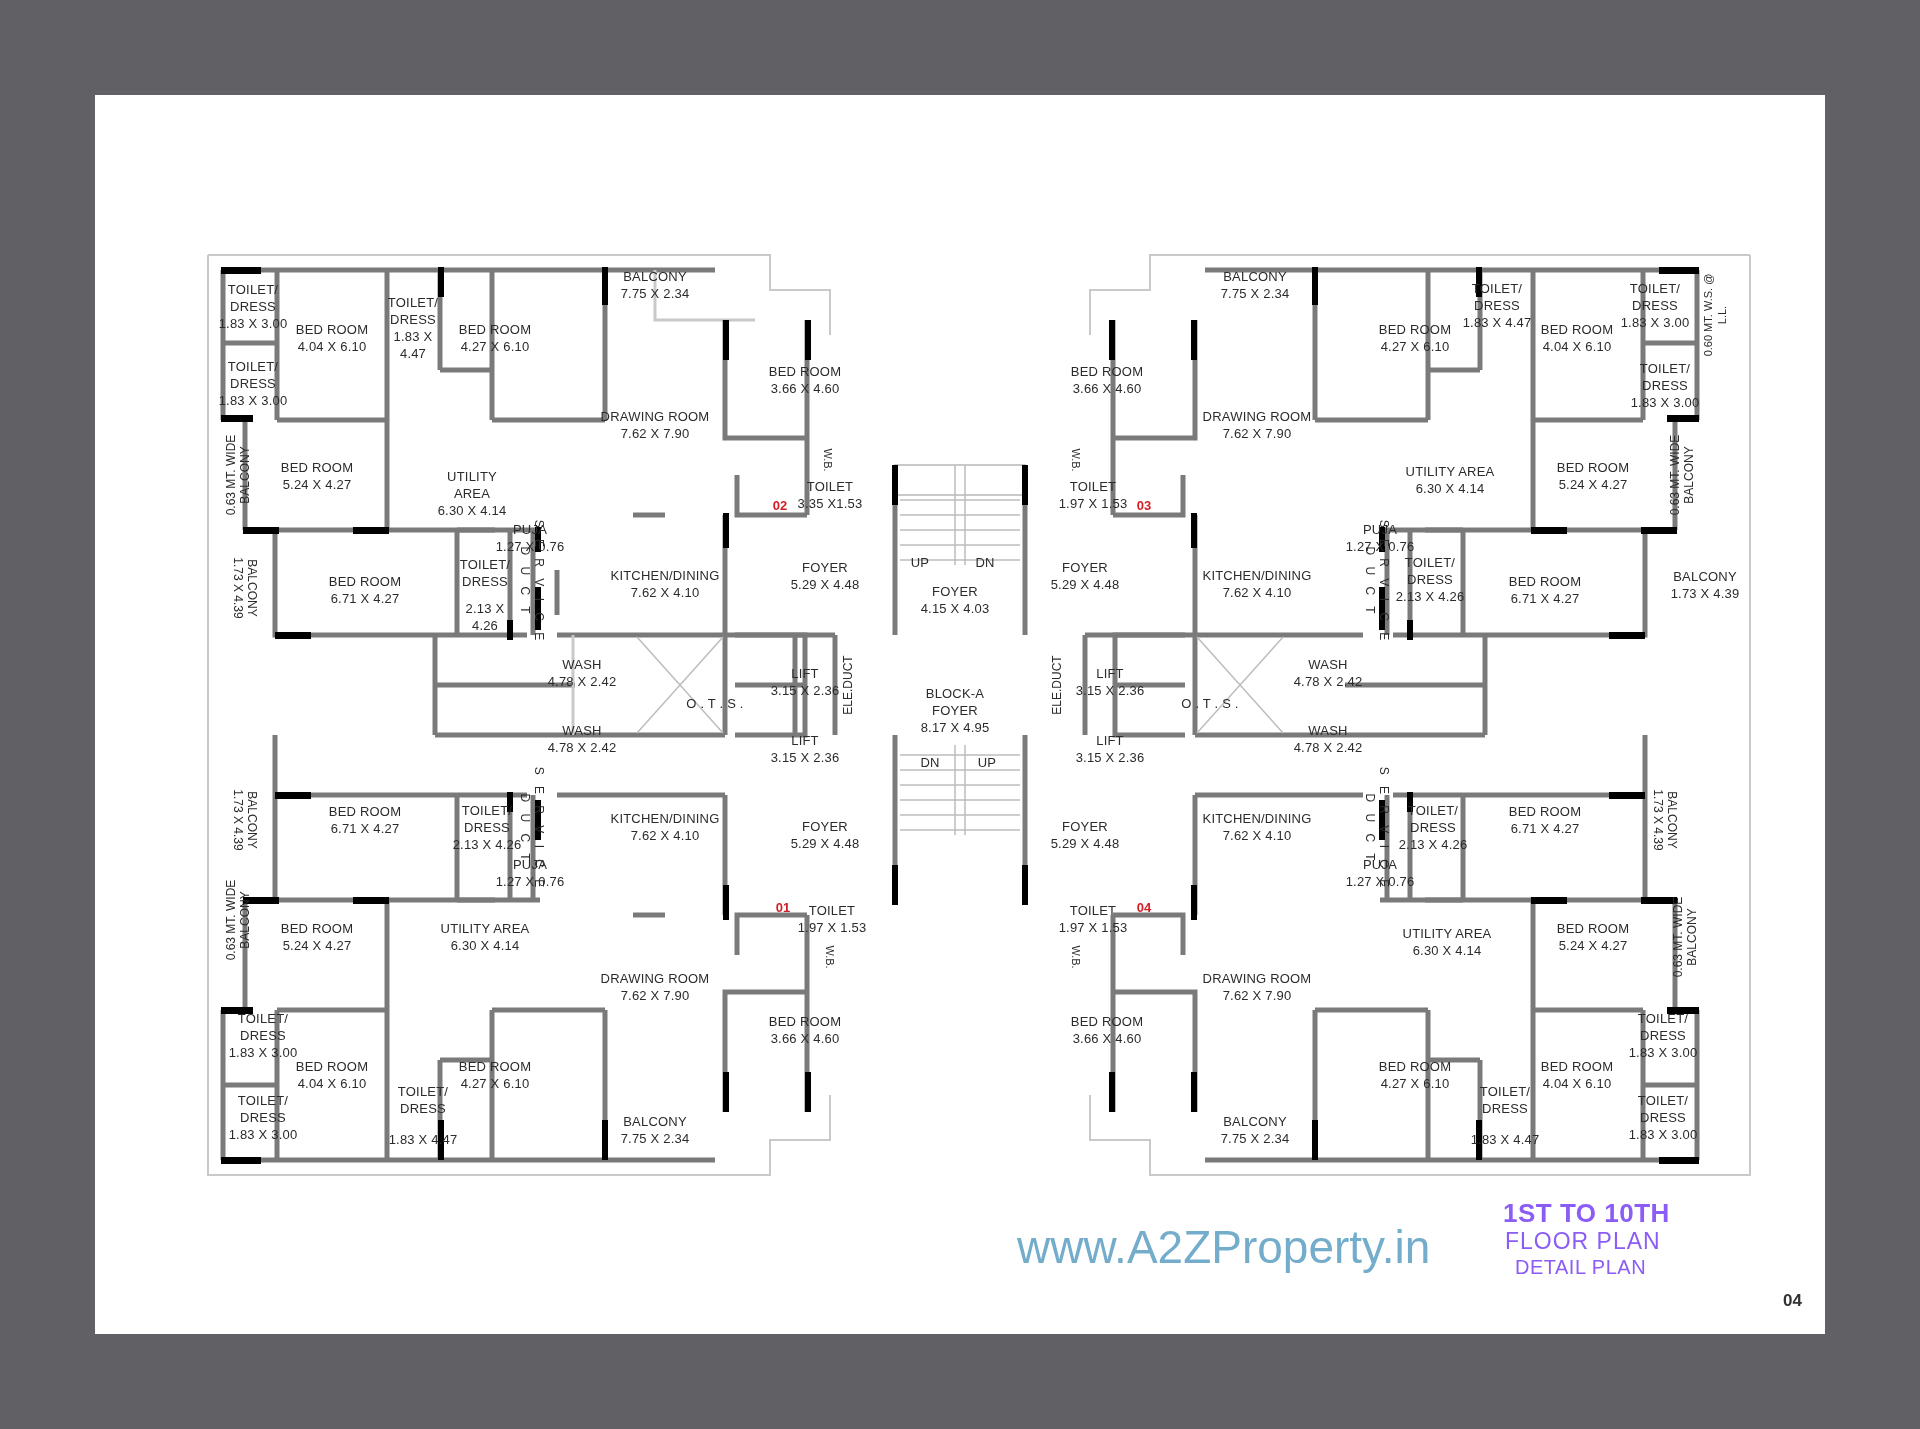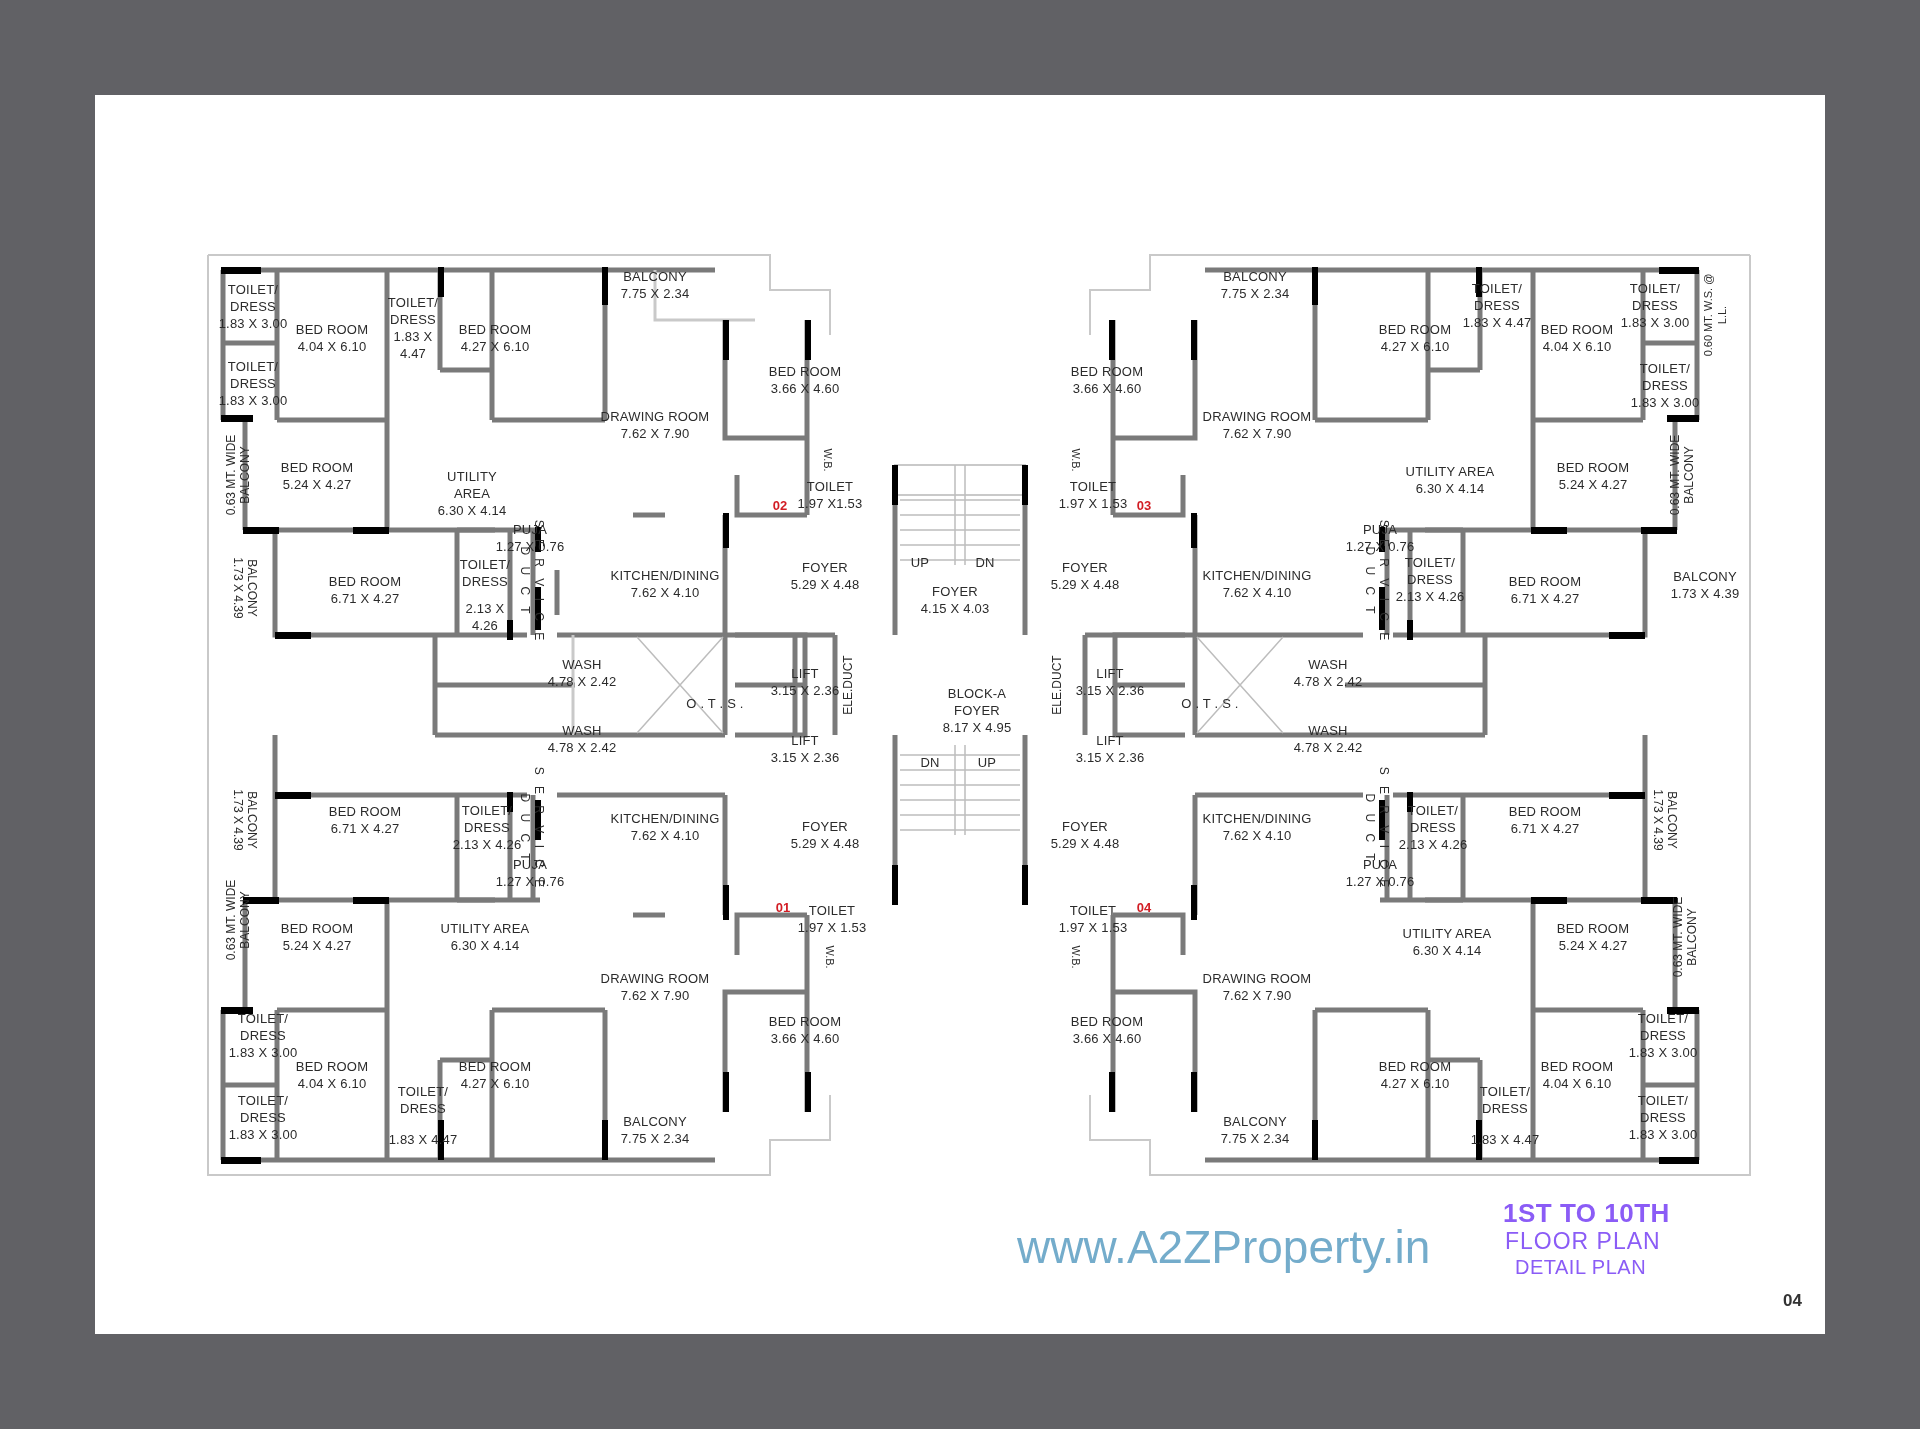--- a/index.html
+++ b/index.html
@@ -236,21 +236,21 @@
       <path d="M1102 542 L1188 638 M1188 542 L1102 638"></path>
     </g>
   </svg>
 
   <div class="lbl" style="left:825px;top:467px;">UP</div>
   <div class="lbl" style="left:890px;top:467px;">DN</div>
   <div class="lbl" style="left:860px;top:505px;">
     <span>FOYER</span>
       <span>4.15 X 4.03</span>
   </div>
-  <div class="lbl" style="left:882px;top:615px;">
+  <div class="lbl" style="left:860px;top:615px;">
     <span>BLOCK-A</span>
       <span>FOYER</span>
       <span>8.17 X 4.95</span>
   </div>
   <div class="lbl" style="left:835px;top:667px;">DN</div>
   <div class="lbl" style="left:892px;top:667px;">UP</div>
 
   <div class="lbl" style="left:710px;top:587px;">
       <span>LIFT</span>
       <span>3.15 X 2.36</span>
@@ -298,21 +298,21 @@
   <div class="lbl" style="left:560px;top:330px;">
       <span>DRAWING ROOM</span>
       <span>7.62 X 7.90</span>
     </div>
   <div class="lbl" style="left:710px;top:285px;">
       <span>BED ROOM</span>
       <span>3.66 X 4.60</span>
     </div>
   <div class="lbl" style="left:735px;top:400px;">
       <span>TOILET</span>
-      <span>1.97 X1.53</span>
+      <span>3.35 X1.53</span>
     </div>
   <div class="vertd" style="left:733px;top:365px;font-size:11px;letter-spacing:0;">W.B.</div>
   <div class="lbl" style="left:730px;top:481px;">
       <span>FOYER</span>
       <span>5.29 X 4.48</span>
     </div>
   <div class="lbl" style="left:570px;top:489px;">
       <span>KITCHEN/DINING</span>
       <span>7.62 X 4.10</span>
     </div>

